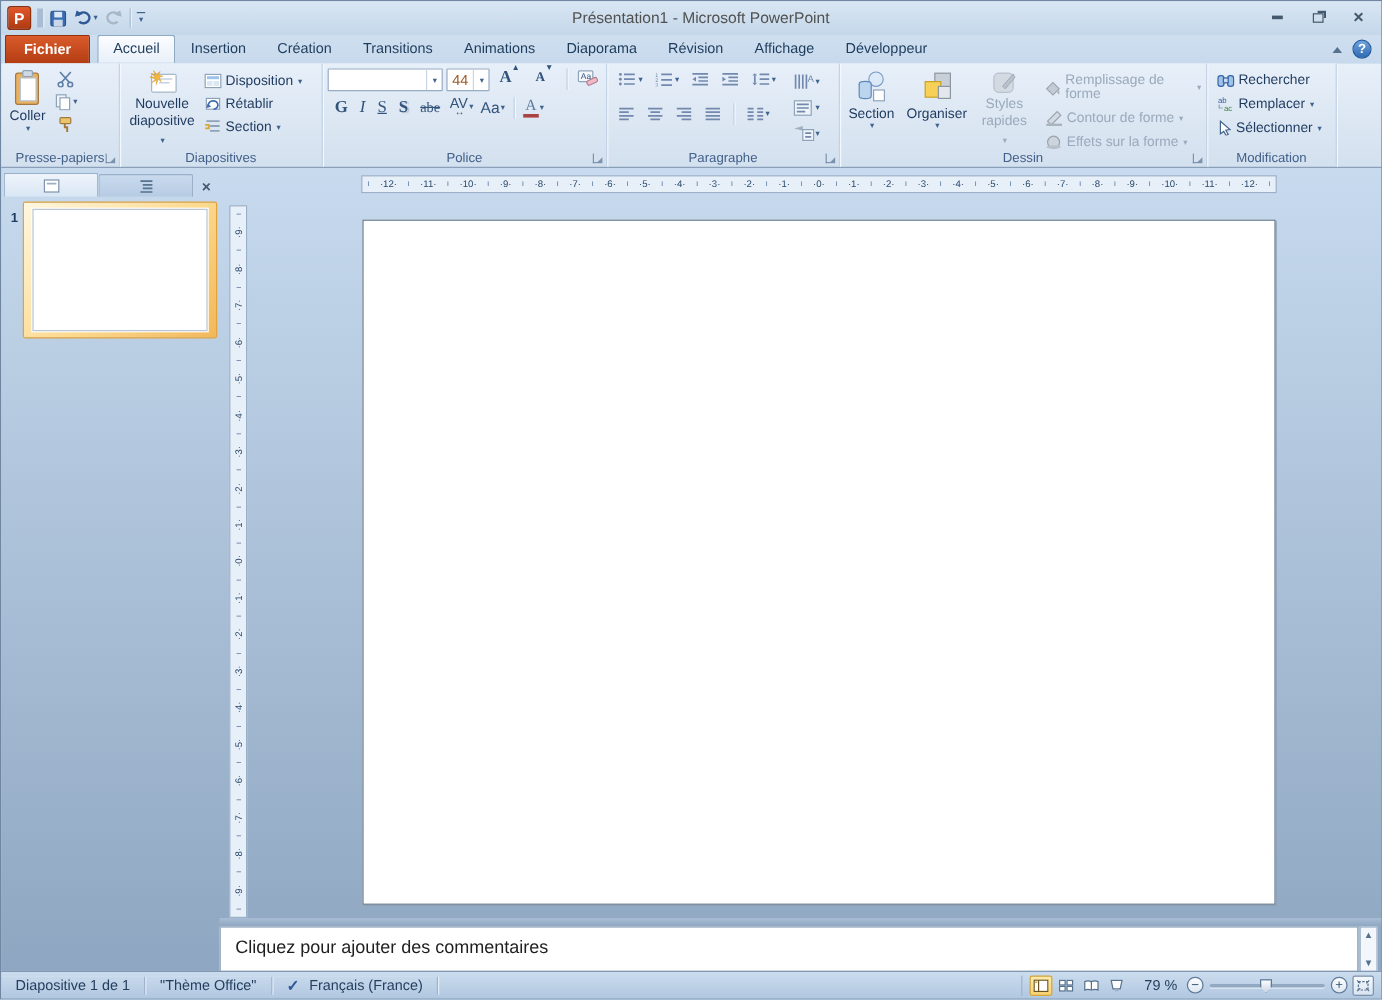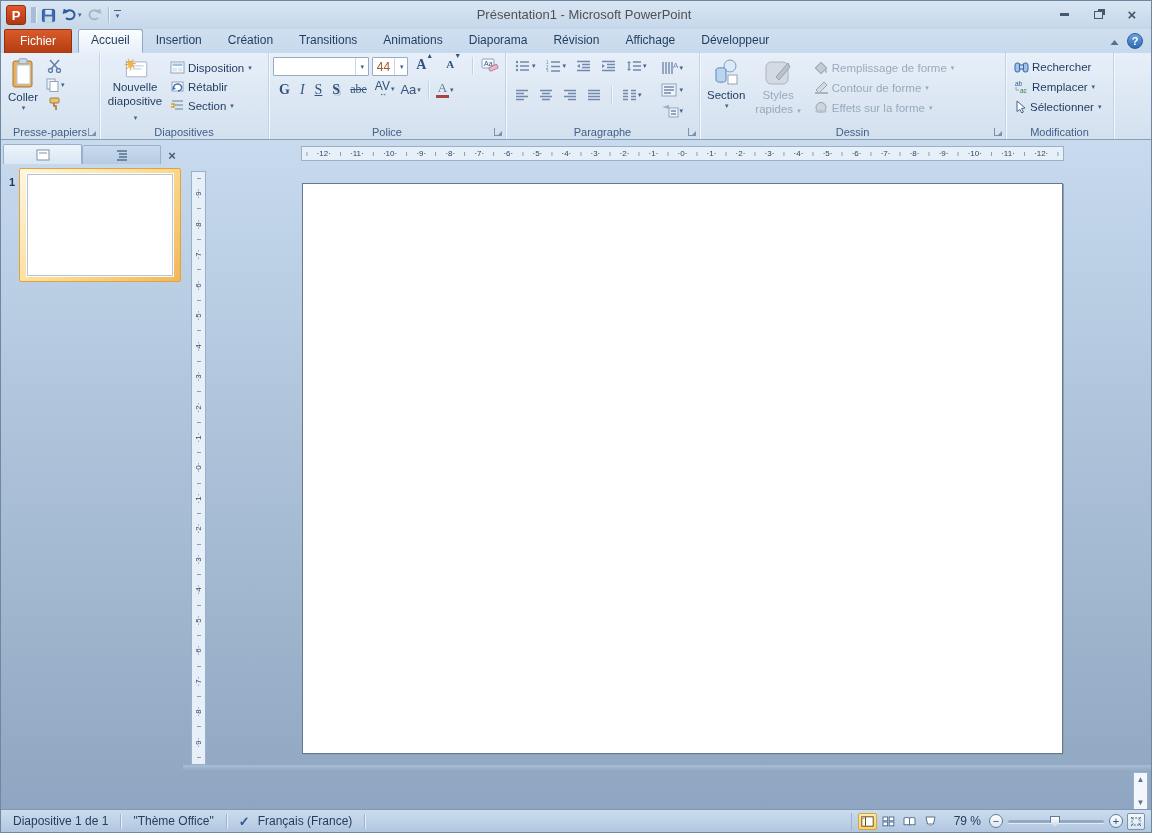--- a/index.html
+++ b/index.html
@@ -24,21 +24,21 @@
   .winbtns { position:absolute; right:6px; top:5px; display:flex; gap:8px; z-index:2; }
   .wbtn { width:26px; height:17px; display:flex; align-items:center; justify-content:center; color:#44596e; }
   .wbtn .bar { width:9px; height:3px; background:#44596e; }
   .wbtn .rest { width:9px; height:8px; border:1.5px solid #44596e; box-shadow:3px -3px 0 -1px #44596e; }
   .wbtn.close { font-size:15px; font-weight:bold; }
 
   
   .tabrow { position:absolute; top:28px; left:0; right:0; height:24px; display:flex; align-items:flex-end;
     padding-left:3px; background:linear-gradient(#cfdff0,#c7d9ec); }
   .tab-file { background:linear-gradient(#da5b2b,#b23c12); color:#fff; font-size:12px; padding:4px 15px 5px;
-    border:1px solid #952f0b; border-bottom:none; border-radius:2px 2px 0 0; margin-right:6px; }
+    border:1px solid #952f0b; border-bottom:none; border-radius:2px 2px 0 0; margin-right:6px;font-weight:bold; }
   .tab { padding:4px 13px 5px; font-size:12px; color:#1e3c5c; white-space:nowrap; }
   .tab.active { background:linear-gradient(#fbfdff,#e9f0f9); border:1px solid #8ea9c1; border-bottom:1px solid #e9f0f9;
     border-radius:2.5px 2.5px 0 0; padding:3px 12px 5px; }
   .tabrow-right { position:absolute; right:8px; top:32px; display:flex; gap:10px; align-items:center; z-index:2; }
   .collapse { color:#56728f; font-size:10px; transform:scaleX(1.6); }
   .helpbtn { width:16px; height:16px; border-radius:50%; background:linear-gradient(#6ea3dd,#2f6ab2); color:#fff;
     font-size:11px; font-weight:bold; display:flex; align-items:center; justify-content:center; border:1px solid #2a5d9d; }
 
   
   .ribbon { position:absolute; top:52px; left:0; right:0; height:87px;
@@ -451,20 +451,29 @@
         <div class="bigbtn">
           <svg width="30" height="30" viewBox="0 0 30 30">
               <circle cx="19" cy="8" r="6" fill="#dce9f6" stroke="#7a9cc4"></circle>
               <ellipse cx="10" cy="12" rx="5" ry="2.2" fill="#bcd5ef" stroke="#5f88b8"></ellipse>
               <path d="M5 12 v10 a5 2.2 0 0 0 10 0 v-10" fill="#bcd5ef" stroke="#5f88b8"></path>
               <rect x="17" y="17" width="9" height="9" fill="#fff" stroke="#8fa3b8"></rect>
             </svg>
           <span>Section</span>
           <span class="dd"></span>
         </div>
+        <div class="bigbtn">
+          <svg width="30" height="30" viewBox="0 0 30 30">
+              <rect x="13" y="3" width="13" height="13" fill="#c9cfd6" stroke="#8d97a2"></rect>
+              <rect x="5" y="10" width="13" height="13" fill="#f7d058" stroke="#c9a227"></rect>
+              <rect x="16" y="14" width="10" height="10" fill="#e4e8ec" stroke="#8d97a2"></rect>
+            </svg>
+          <span>Organiser</span>
+          <span class="dd"></span>
+        </div>
         <div class="bigbtn disabled">
           <svg width="30" height="30" viewBox="0 0 30 30">
               <rect x="3" y="4" width="22" height="22" rx="5" fill="#d4dae1" stroke="#aab4bf"></rect>
               <path d="M25 5 L13 19 L16 22 L27 9 Z" fill="#b9c2cc" stroke="#99a4b0"></path>
             </svg>
           <span>Styles</span>
           <span><span>rapides</span> <span class="dd"></span></span>
         </div>
         <div class="vstack disabled" style="gap:5px; padding-top:4px; margin-left:6px">
           <span class="smallbtn">
@@ -645,20 +654,23 @@
         <span class="tick">ı</span>
         <span class="num">·8·</span>
         <span class="tick">ı</span>
         <span class="num">·9·</span>
         <span class="tick">ı</span>
       </div>
 
     <div class="slide"></div>
 
     <div class="splitter"></div>
+    <div class="notes">
+      <span>Cliquez pour ajouter des commentaires</span>
+    </div>
     <div class="notes-scroll">
       <span>▲</span>
       <span>▼</span>
     </div>
   </div>
 
   <div class="statusbar">
     <span class="scell">Diapositive 1 de 1</span>
     <span class="scell">"Thème Office"</span>
     <span class="scell">

